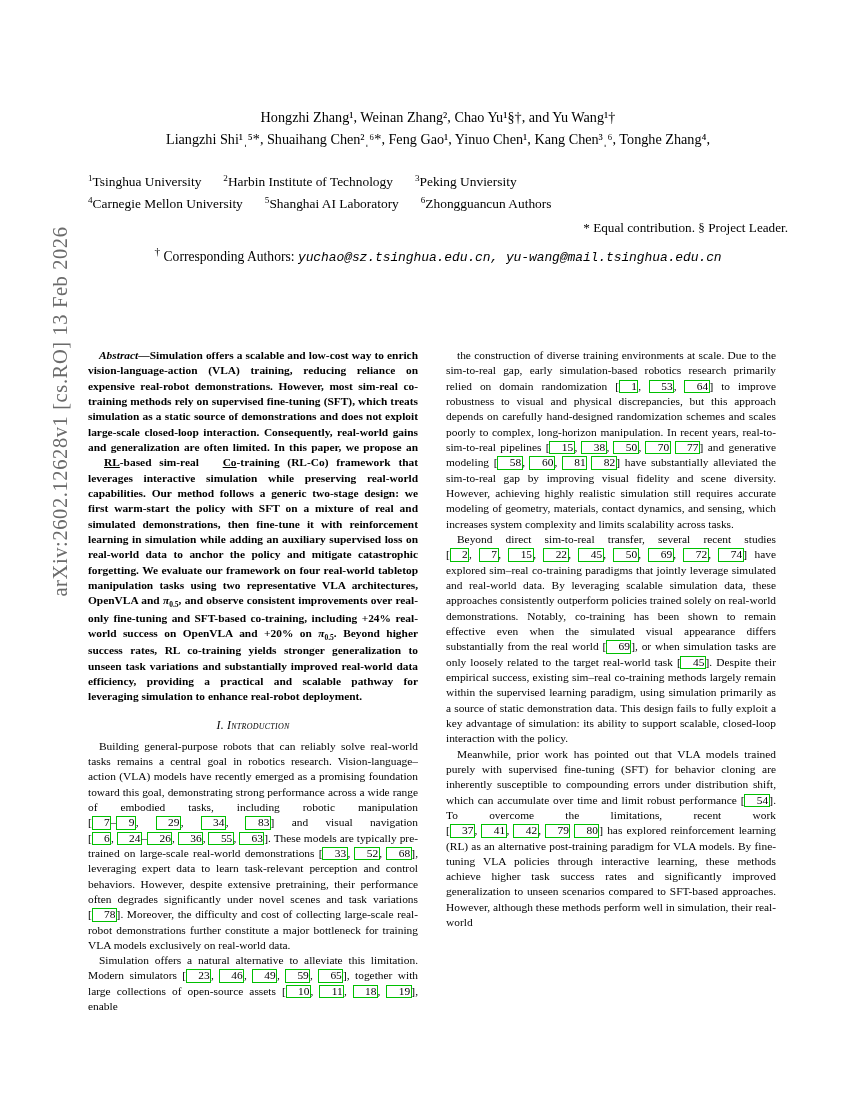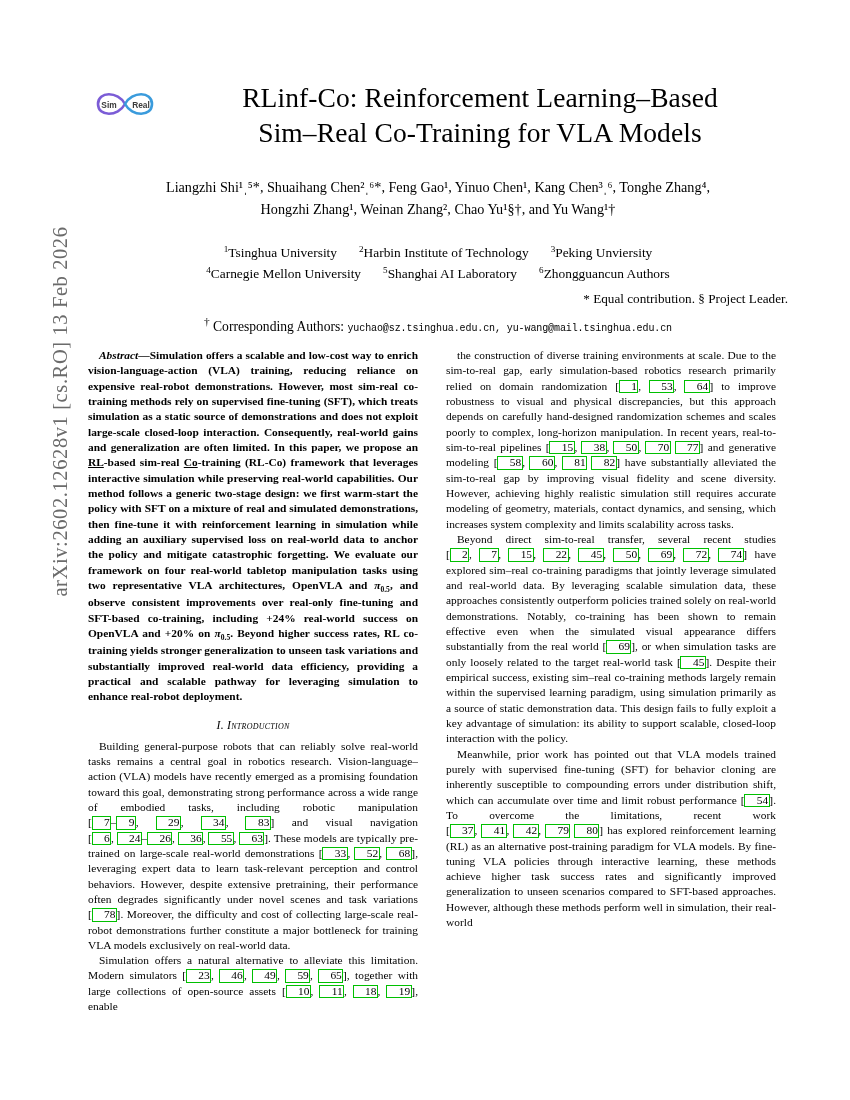--- a/index.html
+++ b/index.html
@@ -63,21 +63,21 @@
 
   .authors {
     margin-top: 26px;
     text-align: center;
     font-size: 14.2px;
     line-height: 1.55;
   }
 
   .affils {
     margin-top: 21px;
-    text-align: center;
+    text-align: left;
     font-size: 13.4px;
     line-height: 1.58;
   }
   .affils sup { font-size: 0.68em; }
   .affil-row {
     display: block;
   }
   .affil-item { white-space: nowrap; }
   .affil-gap { display: inline-block; width: 22px; }
 
@@ -89,22 +89,23 @@
   }
 
   .corresponding {
     margin-top: 4px;
     text-align: center;
     font-size: 13.6px;
     line-height: 1.5;
   }
   .mono {
     font-family: "Liberation Mono", "DejaVu Sans Mono", monospace;
-    font-size: 10px;
+    font-size: 13px;
     letter-spacing: -0.1px;
+    font-style: italic;
   }
 
   
   .body {
     position: absolute;
     left: 88px;
     top: 348px;
     width: 688px;
     display: flex;
     gap: 28px;
@@ -140,51 +141,37 @@
   
   .cite {
     border: 1px solid #00c000;
     padding: 0 0.5px;
     line-height: 1;
     display: inline-block;
     margin: 0 -0.3px;
   }
   .cite-grp { white-space: nowrap; margin-top: 17px; }
 
-  .u { text-decoration: underline; }
+  .u { text-decoration: underline; margin-left: 16px; }
   .math { font-family: "Liberation Serif", "DejaVu Serif", serif; font-style: italic; }
   .math sub { font-style: normal; font-size: 0.66em; }
 </style>
 </head>
 <body>
 
 <div class="page">
 
   <div class="arxiv-stamp">arXiv:2602.12628v1  [cs.RO]  13 Feb 2026</div>
 
   <div class="header">
 
-    <div class="title-row">
-      <div class="logo">
-        <svg width="74" height="36" viewBox="0 0 74 36" aria-hidden="true">
-          <path d="M37 18 C30 5, 10 5, 10 18 C10 31, 30 31, 37 18 Z" fill="none" stroke="#7b5cd6" stroke-width="2.6"></path>
-          <path d="M37 18 C44 5, 64 5, 64 18 C64 31, 44 31, 37 18 Z" fill="none" stroke="#3a9bdc" stroke-width="2.6"></path>
-          <text x="21" y="21.5" font-family="Liberation Sans, sans-serif" font-size="8.4" font-weight="bold" fill="#3b3b3b" text-anchor="middle">Sim</text>
-          <text x="53" y="21.5" font-family="Liberation Sans, sans-serif" font-size="8.4" font-weight="bold" fill="#3b3b3b" text-anchor="middle">Real</text>
-        </svg>
-      </div>
-      <div class="title">
-        <span class="title-line">RLinf-Co: Reinforcement Learning–Based</span>
-        <span class="title-line">Sim–Real Co-Training for VLA Models</span>
-      </div>
-    </div>
 
     <div class="authors">
+      <div><span>Hongzhi Zhang¹, Weinan Zhang², Chao Yu¹§†, and Yu Wang¹†</span></div>
       <div><span>Liangzhi Shi¹ˌ⁵*, Shuaihang Chen²ˌ⁶*, Feng Gao¹, Yinuo Chen¹, Kang Chen³ˌ⁶, Tonghe Zhang⁴,</span></div>
-      <div><span>Hongzhi Zhang¹, Weinan Zhang², Chao Yu¹§†, and Yu Wang¹†</span></div>
     </div>
 
     <div class="affils">
       <span class="affil-row">
         <span class="affil-item"><sup>1</sup><span>Tsinghua University</span></span><span class="affil-gap"></span><span class="affil-item"><sup>2</sup><span>Harbin Institute of Technology</span></span><span class="affil-gap"></span><span class="affil-item"><sup>3</sup><span>Peking Unviersity</span></span>
       </span>
       <span class="affil-row">
         <span class="affil-item"><sup>4</sup><span>Carnegie Mellon University</span></span><span class="affil-gap"></span><span class="affil-item"><sup>5</sup><span>Shanghai AI Laboratory</span></span><span class="affil-gap"></span><span class="affil-item"><sup>6</sup><span>Zhongguancun Authors</span></span>
       </span>
     </div>

